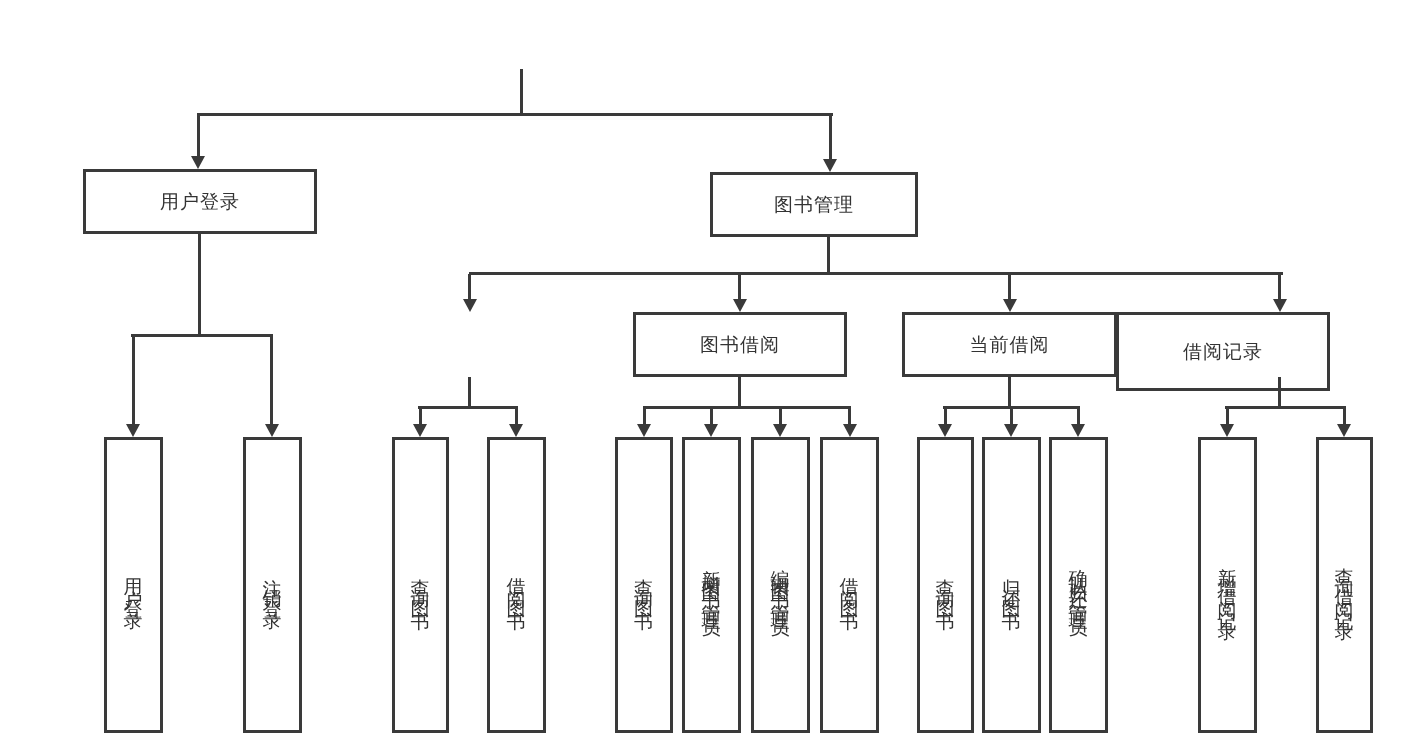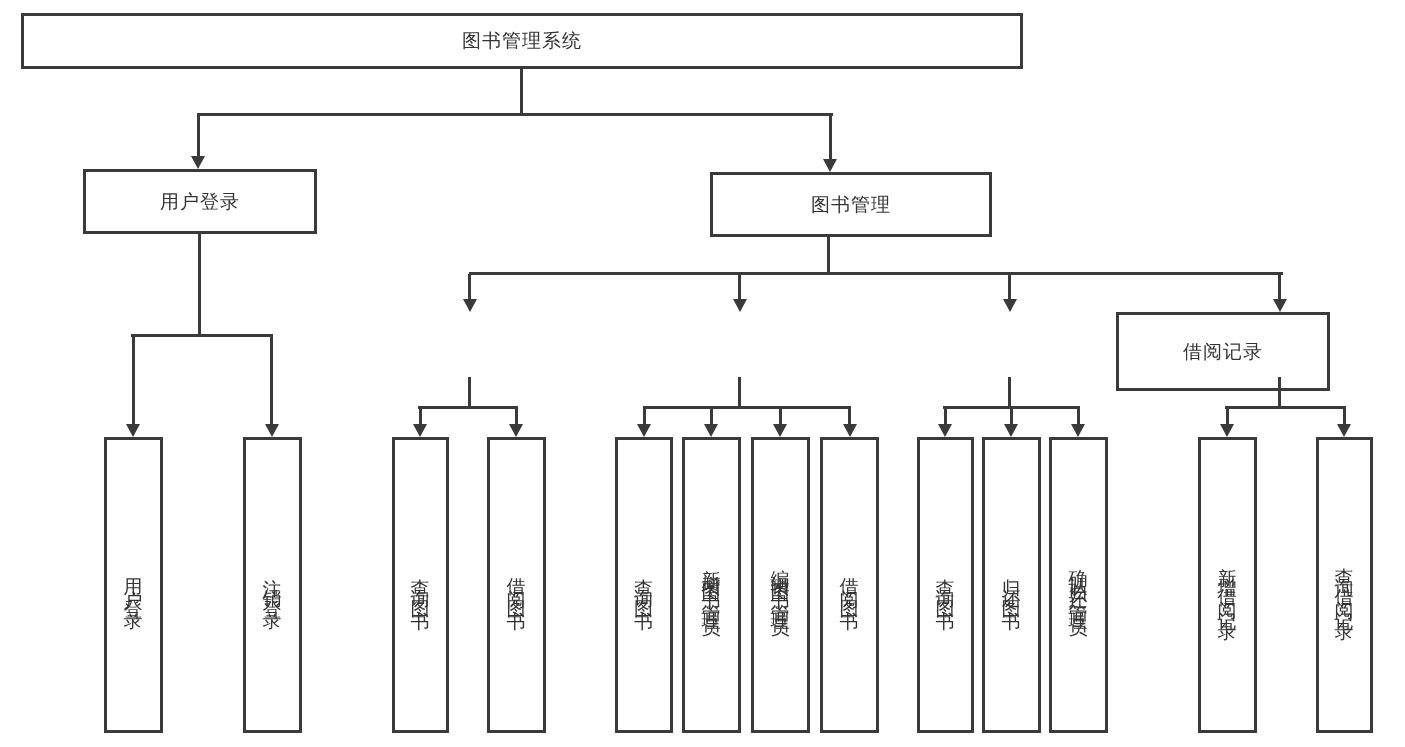--- a/index.html
+++ b/index.html
@@ -33,35 +33,32 @@
     position:absolute;left:1184px;top:716px;font-size:19px;color:#a3a3a3;
     text-shadow:0 1px 2px rgba(255,255,255,0.95), 0 0 1px rgba(255,255,255,0.9);
     z-index:5;white-space:nowrap;letter-spacing:0.5px;
   }
 </style>
 </head>
 <body>
 
 <div id="stage">
 
-  <div class="box" style="left:21px;top:13px;width:1002px;height:56px;">
-    <span>图书管理系统</span>
-  </div>
 
   <div class="line" style="left:520px;top:69px;width:3px;height:46px;"></div>
   <div class="line" style="left:197px;top:113px;width:636px;height:3px;"></div>
   <div class="line" style="left:197px;top:115px;width:3px;height:42px;"></div>
   <div class="arrow" style="left:191px;top:156px;"></div>
   <div class="line" style="left:829px;top:115px;width:3px;height:45px;"></div>
   <div class="arrow" style="left:823px;top:159px;"></div>
 
   <div class="box" style="left:83px;top:169px;width:234px;height:65px;">
     <span>用户登录</span>
   </div>
-  <div class="box" style="left:710px;top:172px;width:282px;height:65px;">
+  <div class="box" style="left:710px;top:172px;width:208px;height:65px;">
     <span>图书管理</span>
   </div>
 
   <div class="line" style="left:198px;top:234px;width:3px;height:102px;"></div>
   <div class="line" style="left:131px;top:334px;width:142px;height:3px;"></div>
   <div class="line" style="left:132px;top:336px;width:3px;height:88px;"></div>
   <div class="arrow" style="left:126px;top:424px;"></div>
   <div class="line" style="left:270px;top:336px;width:3px;height:88px;"></div>
   <div class="arrow" style="left:265px;top:424px;"></div>
 
@@ -69,20 +66,26 @@
   <div class="line" style="left:469px;top:272px;width:814px;height:3px;"></div>
   <div class="line" style="left:468px;top:274px;width:3px;height:25px;"></div>
   <div class="arrow" style="left:463px;top:299px;"></div>
   <div class="line" style="left:738px;top:274px;width:3px;height:25px;"></div>
   <div class="arrow" style="left:733px;top:299px;"></div>
   <div class="line" style="left:1008px;top:274px;width:3px;height:25px;"></div>
   <div class="arrow" style="left:1003px;top:299px;"></div>
   <div class="line" style="left:1278px;top:274px;width:3px;height:25px;"></div>
   <div class="arrow" style="left:1273px;top:299px;"></div>
 
+  <div class="box" style="left:633px;top:312px;width:214px;height:65px;">
+    <span>图书借阅</span>
+  </div>
+  <div class="box" style="left:902px;top:312px;width:215px;height:65px;">
+    <span>当前借阅</span>
+  </div>
   <div class="box" style="left:1116px;top:312px;width:214px;height:79px;font-family:Liberation Mono, monospace;">
     <span>借阅记录</span>
   </div>
 
   <div class="line" style="left:468px;top:377px;width:3px;height:31px;"></div>
   <div class="line" style="left:418px;top:406px;width:100px;height:3px;"></div>
   <div class="line" style="left:419px;top:408px;width:3px;height:16px;"></div>
   <div class="arrow" style="left:413px;top:424px;"></div>
   <div class="line" style="left:515px;top:408px;width:3px;height:16px;"></div>
   <div class="arrow" style="left:509px;top:424px;"></div>

